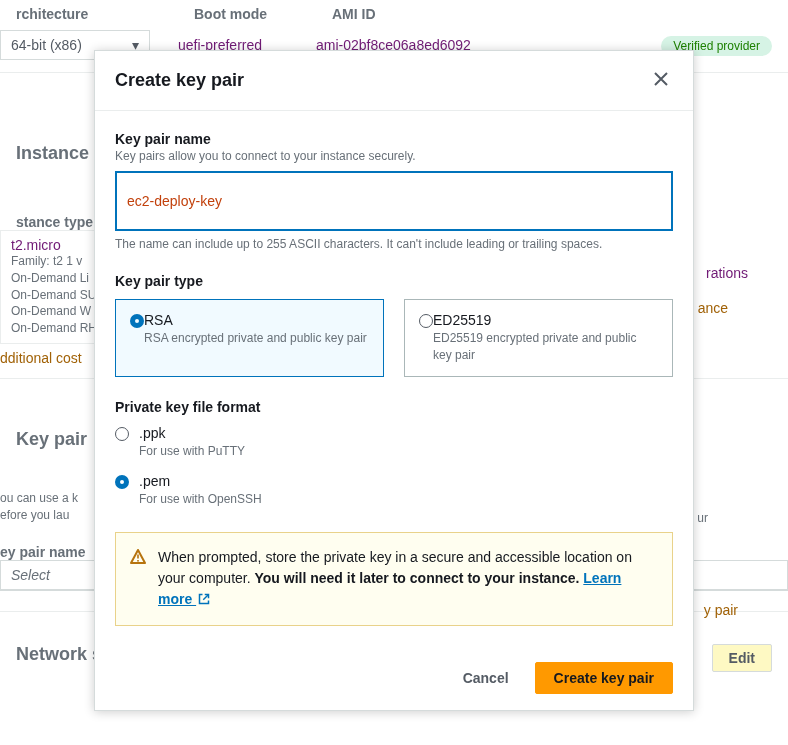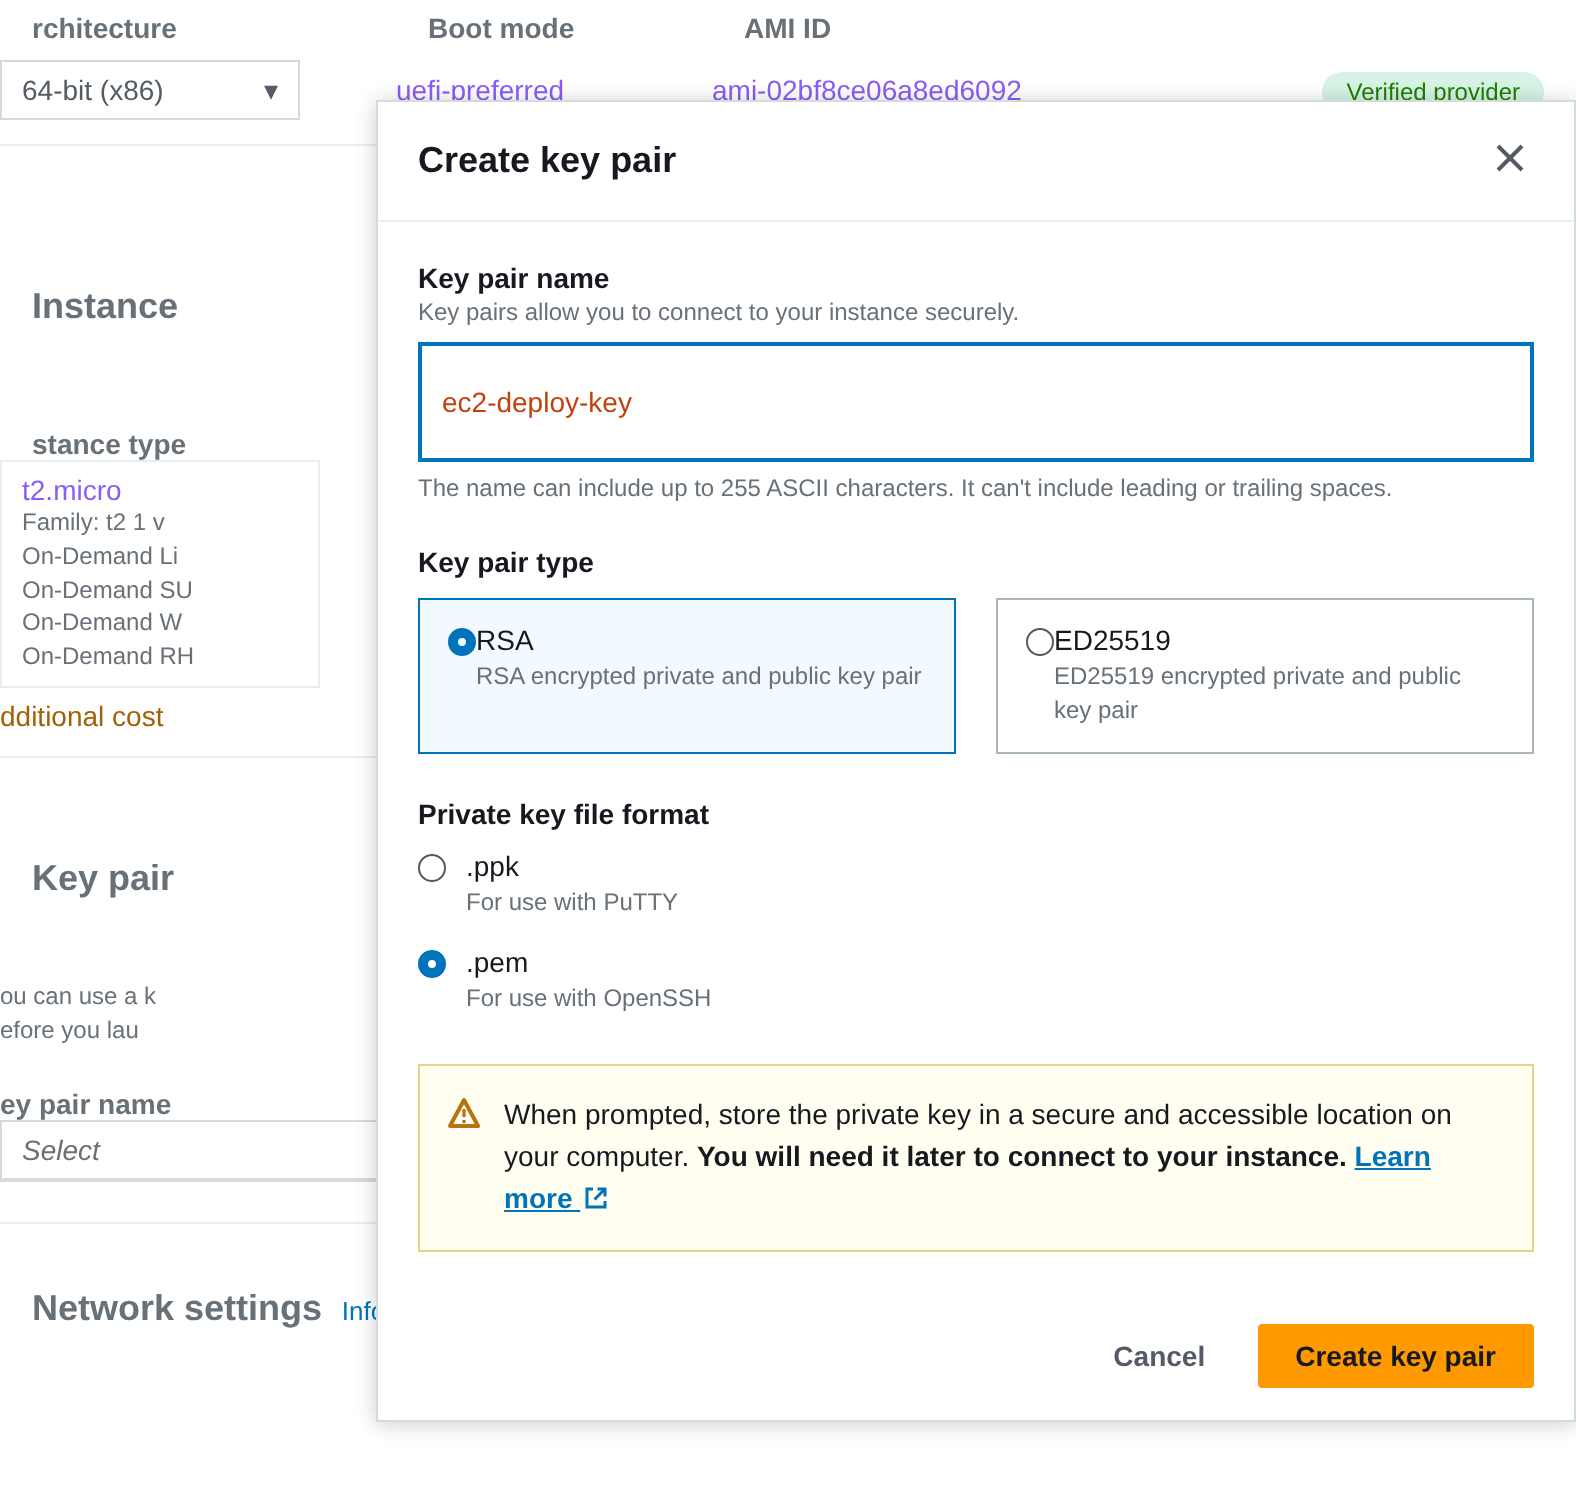--- a/index.html
+++ b/index.html
@@ -1,30 +1,30 @@
 <!DOCTYPE html>
 <html><head>
 <meta charset="utf-8">
 <style>
 *{box-sizing:border-box;margin:0;padding:0;font-family:"Amazon Ember","Helvetica Neue",Arial,sans-serif}
 body{background:#fff;color:#16191f;font-size:14px;width:788px;height:745px;overflow:hidden;position:relative}
 .bg{position:absolute;inset:0;padding:0 16px;color:#545b64}
-.bg-row{display:flex;gap:48px;margin-bottom:8px}
+.bg-row{display:flex;gap:28px;margin-bottom:8px}
 .bg-label{color:#687078;font-weight:600;font-size:14px}
-.bg-val{color:#8b5cf6;font-size:14px}
+.bg-val{color:#701a75;font-size:14px}
 .bg-select{border:1px solid #d5dbdb;padding:6px 10px;width:150px;display:flex;justify-content:space-between;align-items:center;background:#fff;margin-left:-16px}
 .badge{background:#d6f3e5;color:#1d8102;border-radius:14px;padding:3px 12px;font-size:12px;font-weight:500}
 .sep{border-top:1px solid #eaeded;margin:12px -16px}
 .bg-h{font-size:18px;font-weight:700;color:#687078;margin:18px 0 10px}
 .bg-sub{font-size:12px;color:#687078;line-height:1.4}
 .bg-link{color:#a16207}
 .info-link{color:#0073bb;font-size:13px;font-weight:400;margin-left:6px}
 .bg-select-full{border:1px solid #d5dbdb;border-bottom:2px solid #d5dbdb;padding:6px 10px;margin-left:-16px;margin-right:-16px;color:#687078;font-style:italic}
-.edit-btn{border:1px solid #d5dbdb;background:#22c55e;padding:5px 16px;border-radius:2px;color:#545b64;font-weight:600;font-size:14px;float:right}
-.overlay{position:fixed;inset:0;display:flex;align-items:flex-start;justify-content:flex-end;padding-top:50px}
+.edit-btn{border:1px solid #d5dbdb;background:#fef9c3;padding:5px 16px;border-radius:2px;color:#545b64;font-weight:600;font-size:14px;float:right}
+.overlay{position:fixed;inset:0;display:flex;align-items:flex-start;justify-content:center;padding-top:50px}
 .modal{width:600px;background:#fff;box-shadow:0 1px 10px rgba(0,0,0,0.2);border:1px solid #d5dbdb}
 .modal-header{display:flex;justify-content:space-between;align-items:center;padding:16px 20px;border-bottom:1px solid #eaeded}
 .modal-title{font-size:18px;font-weight:700;color:#16191f}
 .close-btn{background:none;border:none;cursor:pointer;padding:4px;color:#545b64}
 .close-btn svg{width:16px;height:16px}
 .modal-body{padding:20px}
 .field-label{font-size:14px;font-weight:700;color:#16191f;margin-bottom:2px}
 .field-desc{font-size:12px;color:#687078;margin-bottom:8px}
 .text-input{width:100%;padding:20px 10px;border:2px solid #0073bb;font-size:14px;color:#c2410c;outline:none}
 .hint{font-size:12px;color:#687078;margin-top:6px}

